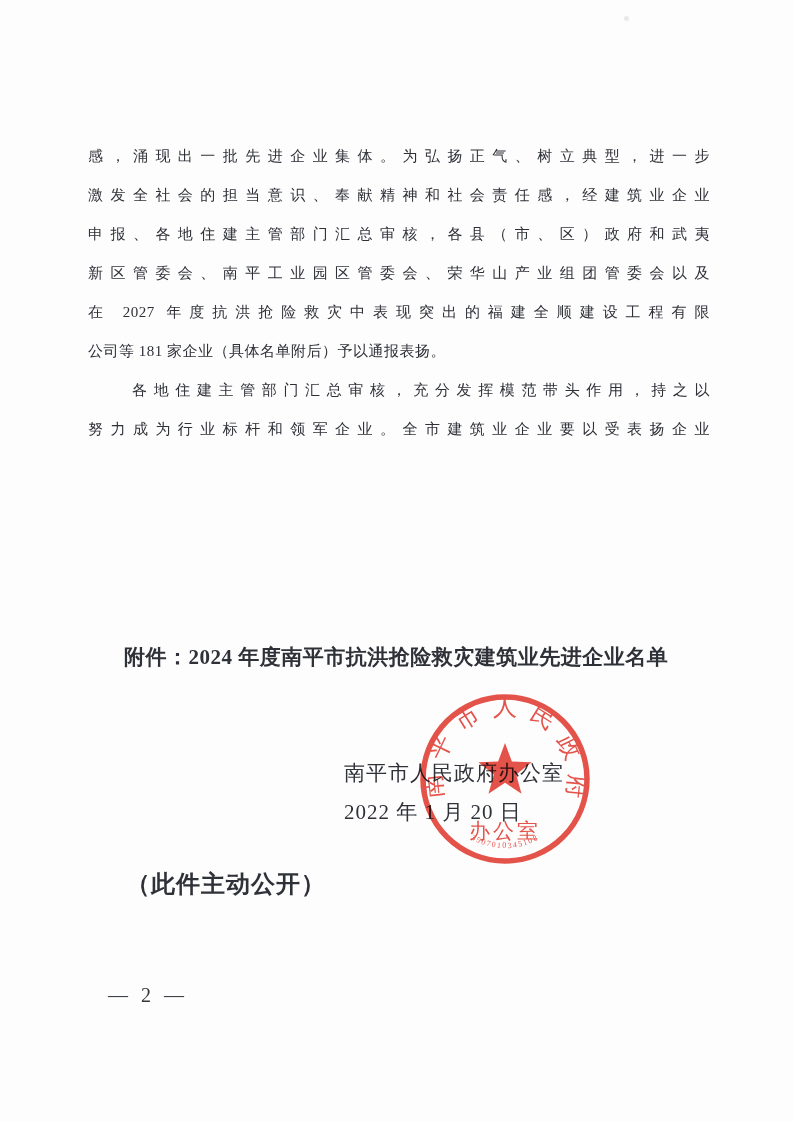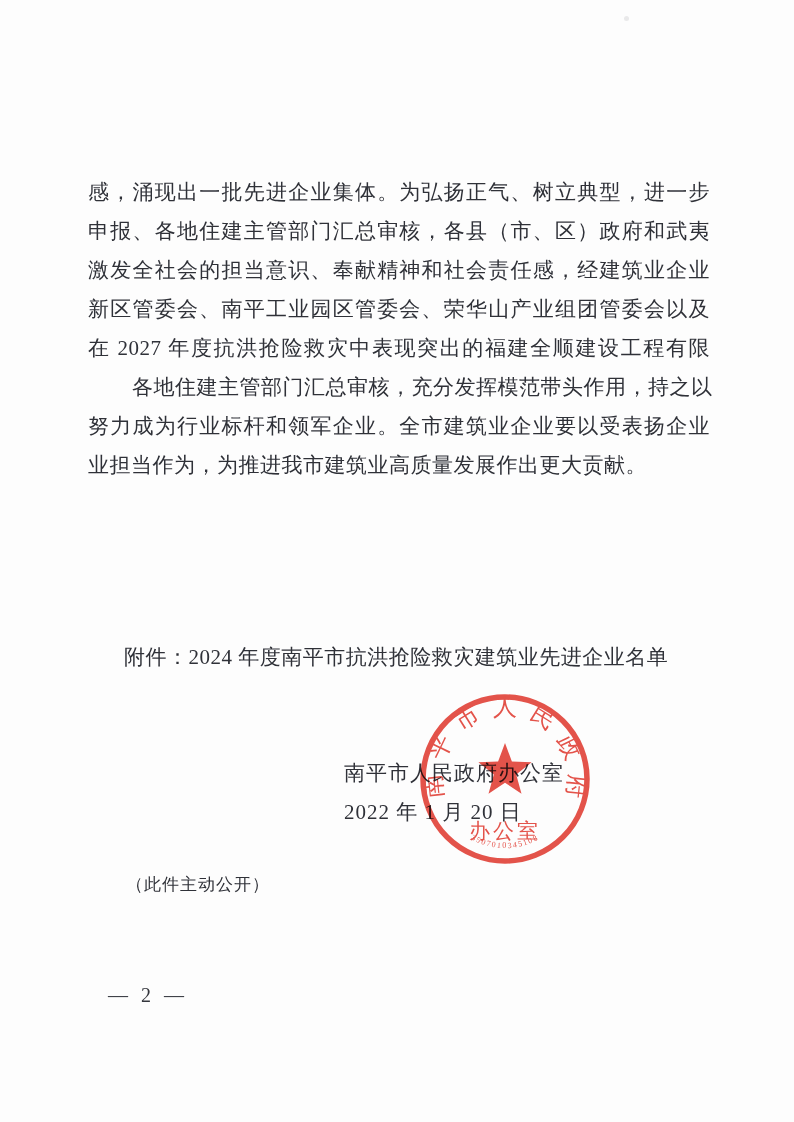--- a/index.html
+++ b/index.html
@@ -20,23 +20,22 @@
     position: absolute;
     left: 624px; top: 16px;
     width: 5px; height: 5px;
     border-radius: 50%;
     background: #e9e9ea;
   }
   .body-text {
     position: absolute;
     left: 88px; top: 137px;
     width: 622px;
-    font-size: 21px;
+    font-size: 15px;
     letter-spacing: 0.5px;
-    margin-top: 36px;
   }
   .bodyline {
     height: 39px;
     line-height: 39px;
     text-align: justify;
     text-align-last: justify;
     white-space: nowrap;
   }
   .bodyline.endline {
     text-align-last: left;
@@ -45,40 +44,42 @@
     padding-left: 44px;
   }
   .attachment {
     position: absolute;
     left: 124px; top: 638px;
     width: 600px;
     height: 39px;
     line-height: 39px;
     font-size: 21px;
     letter-spacing: 0.5px;
+    font-weight: bold;
   }
   .signature {
     position: absolute;
     left: 344px; top: 754px;
     width: 320px;
     text-align: left;
     font-size: 21px;
     letter-spacing: 1px;
   }
   .signature .sig-line {
     height: 39px;
     line-height: 39px;
   }
   .disclosure {
     position: absolute;
     left: 126px; top: 865px;
     height: 39px;
     line-height: 39px;
-    font-size: 17px;
+    font-size: 24px;
     letter-spacing: 1px;
+    font-weight: bold;
   }
   .page-number {
     position: absolute;
     left: 108px; top: 984px;
     font-size: 20px;
     letter-spacing: 4px;
     color: #34363d;
   }
   .seal {
     position: absolute;
@@ -94,27 +95,27 @@
 </style>
 </head>
 <body>
 
 <div class="page">
 
   <div class="scan-speck"></div>
 
   <div class="body-text">
     <div class="bodyline">感，涌现出一批先进企业集体。为弘扬正气、树立典型，进一步</div>
+    <div class="bodyline">激发全社会的担当意识、奉献精神和社会责任感，经建筑业企业</div>
     <div class="bodyline">申报、各地住建主管部门汇总审核，各县（市、区）政府和武夷</div>
-    <div class="bodyline">激发全社会的担当意识、奉献精神和社会责任感，经建筑业企业</div>
     <div class="bodyline">新区管委会、南平工业园区管委会、荣华山产业组团管委会以及</div>
     <div class="bodyline">在 2027 年度抗洪抢险救灾中表现突出的福建全顺建设工程有限</div>
+    <div class="bodyline endline">公司等 181 家企业（具体名单附后）予以通报表扬。</div>
     <div class="bodyline indent">各地住建主管部门汇总审核，充分发挥模范带头作用，持之以</div>
     <div class="bodyline">努力成为行业标杆和领军企业。全市建筑业企业要以受表扬企业</div>
-    <div class="bodyline endline">业担当作为，为推进我市建筑业高质量发展作出更大贡献。</div>
   </div>
 
   <div class="attachment">附件：2024 年度南平市抗洪抢险救灾建筑业先进企业名单</div>
 
   <div class="signature">
     <div class="sig-line">南平市人民政府办公室</div>
     <div class="sig-line">2022 年 1 月 20 日</div>
   </div>
 
   <svg class="seal" viewBox="0 0 176 176" xmlns="http://www.w3.org/2000/svg">

